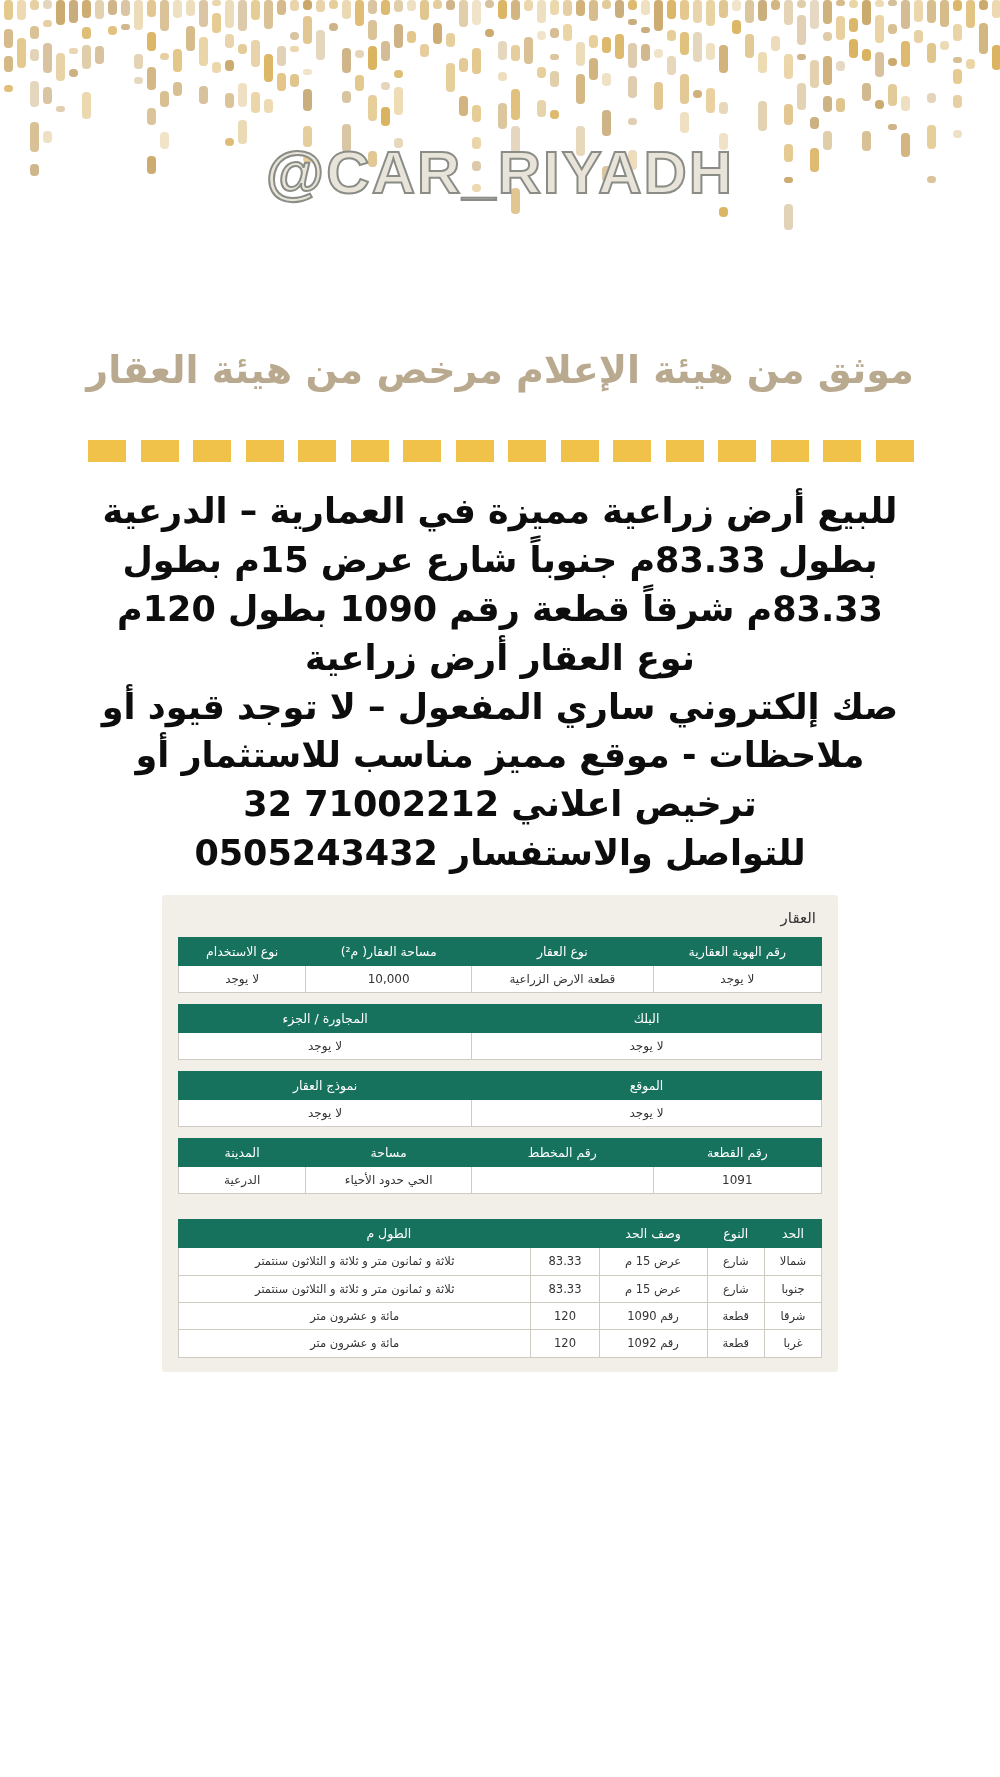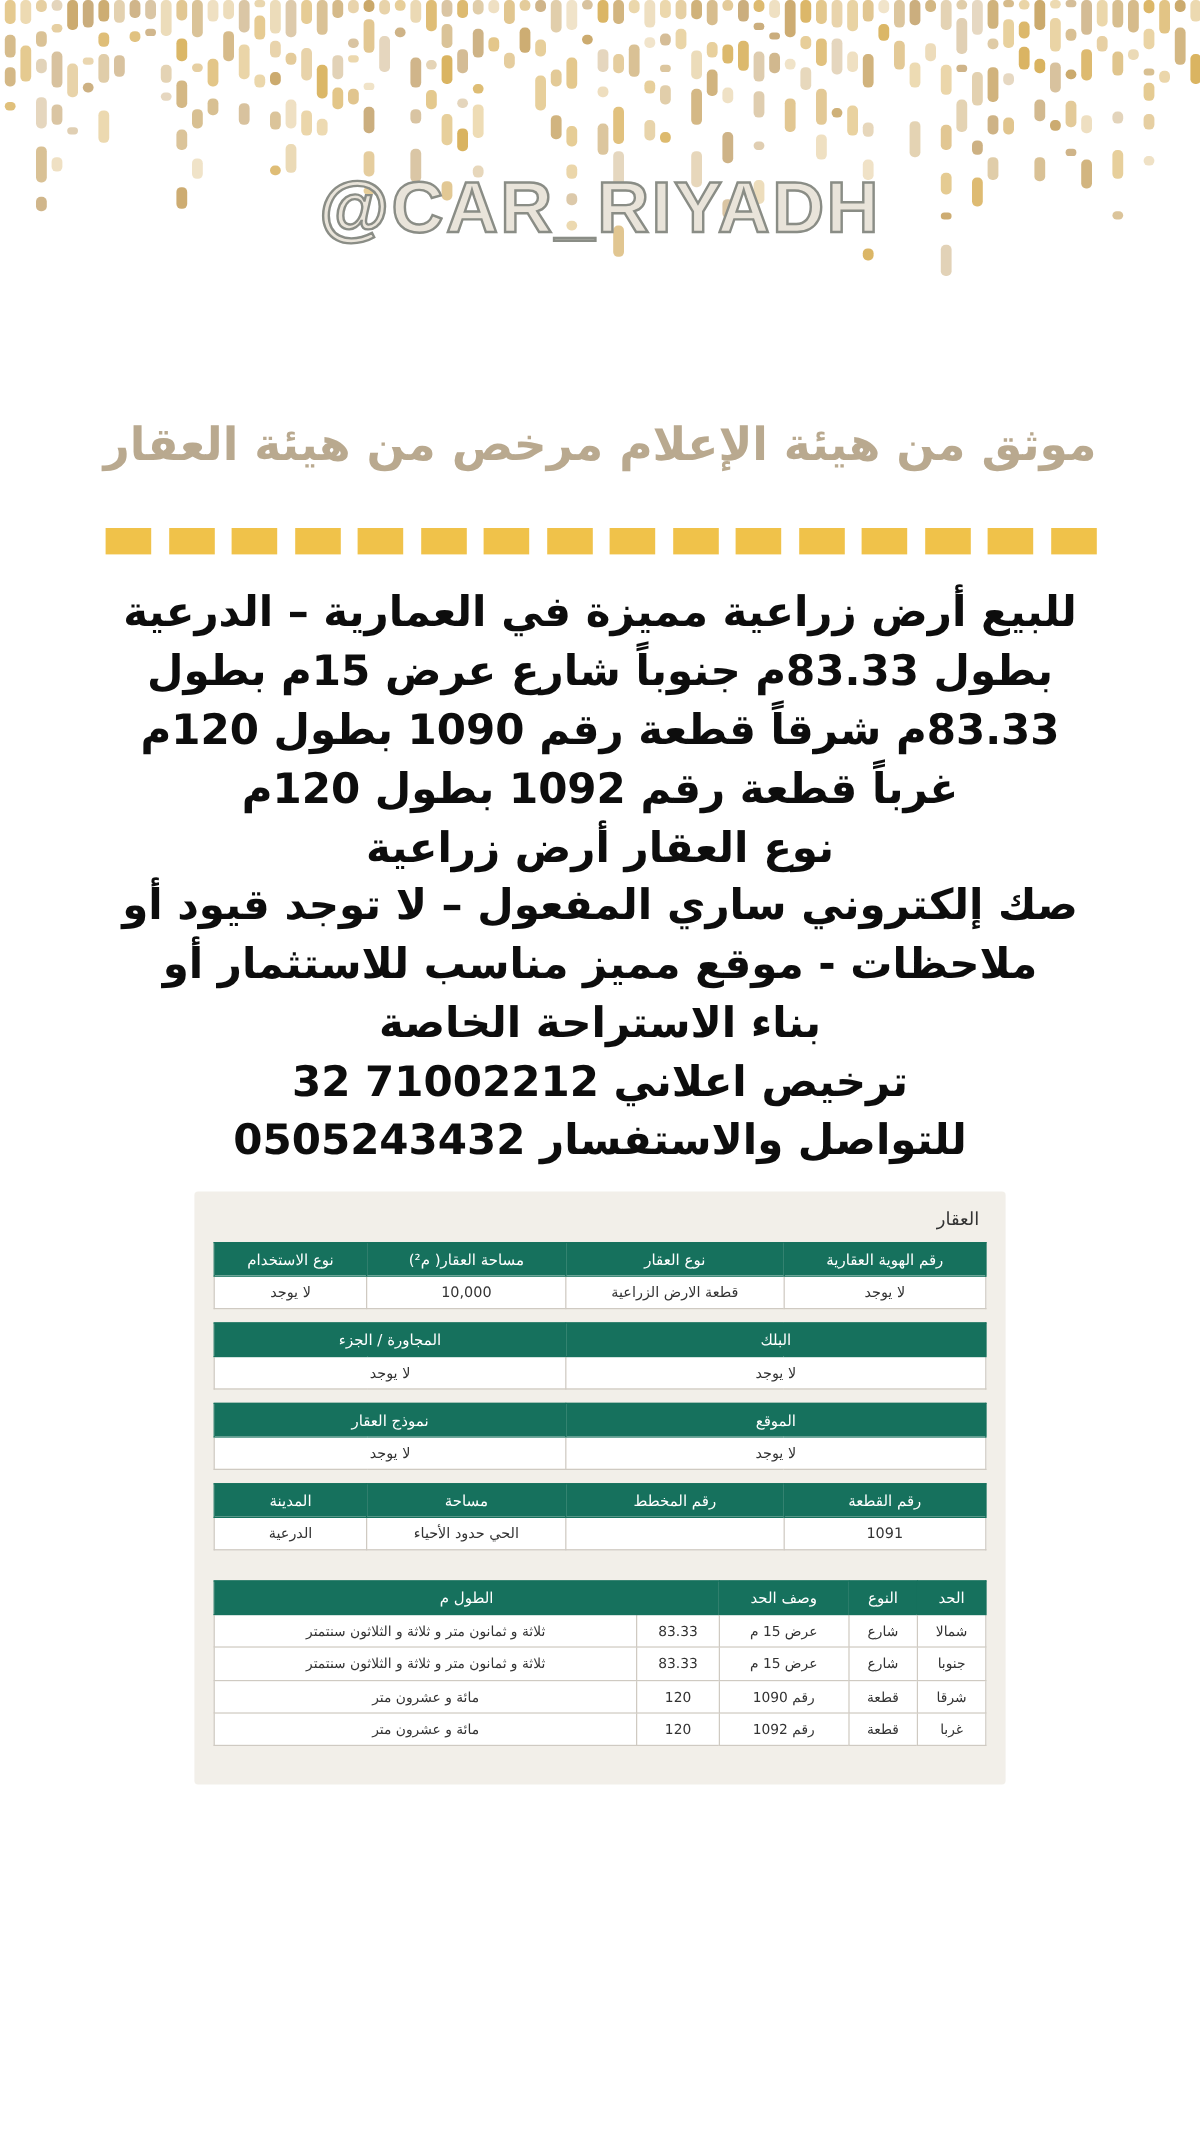--- a/index.html
+++ b/index.html
@@ -42,21 +42,21 @@
   }
   .body-text p{margin:0 0 2px 0;}
 
   
   .doc{
     position:relative;
     margin:18px auto 0 auto;
     width:676px;
     background:#f2efe9;
     border-radius:3px;
-    padding:12px 16px 32px 16px;
+    padding:12px 16px 14px 16px;
     box-sizing:border-box;
   }
   .doc-title{
     text-align:right;
     font-size:15px;
     color:#333;
     margin:2px 6px 10px 0;
     font-weight:400;
   }
   table{border-collapse:collapse;width:100%;font-size:12px;color:#222;}
@@ -375,25 +375,23 @@
         <i></i>
         <i></i>
         <i></i>
       </div>
   </div>
 
   <div class="body-text" id="ad-lines">
       <p>للبيع أرض زراعية مميزة في العمارية – الدرعية</p>
       <p>بطول 83.33م جنوباً شارع عرض 15م بطول</p>
       <p>83.33م شرقاً قطعة رقم 1090 بطول 120م</p>
-      <p>غرباً قطعة رقم 1092 بطول 120م</p>
       <p>نوع العقار أرض زراعية</p>
       <p>صك إلكتروني ساري المفعول – لا توجد قيود أو</p>
       <p>ملاحظات - موقع مميز مناسب للاستثمار أو</p>
-      <p>بناء الاستراحة الخاصة</p>
       <p>ترخيص اعلاني 71002212 32</p>
       <p>للتواصل والاستفسار 0505243432</p>
     </div>
 
   <div class="doc">
     <div class="doc-title">العقار</div>
 
     <table class="t1">
       <tbody id="t1-body">
           <tr class="hdr">

